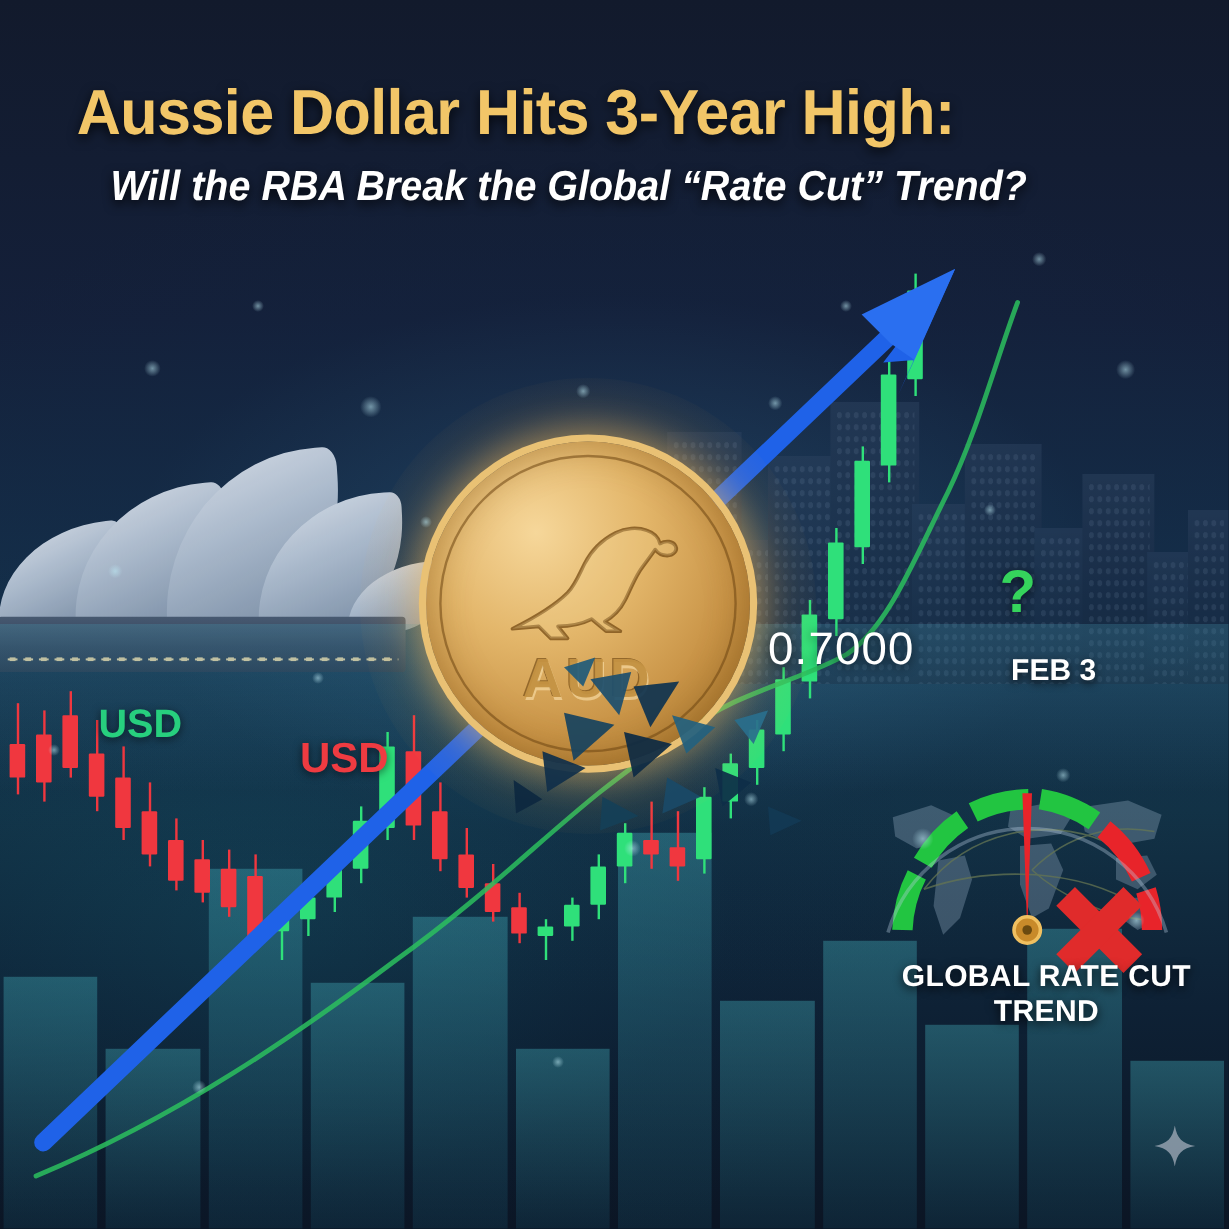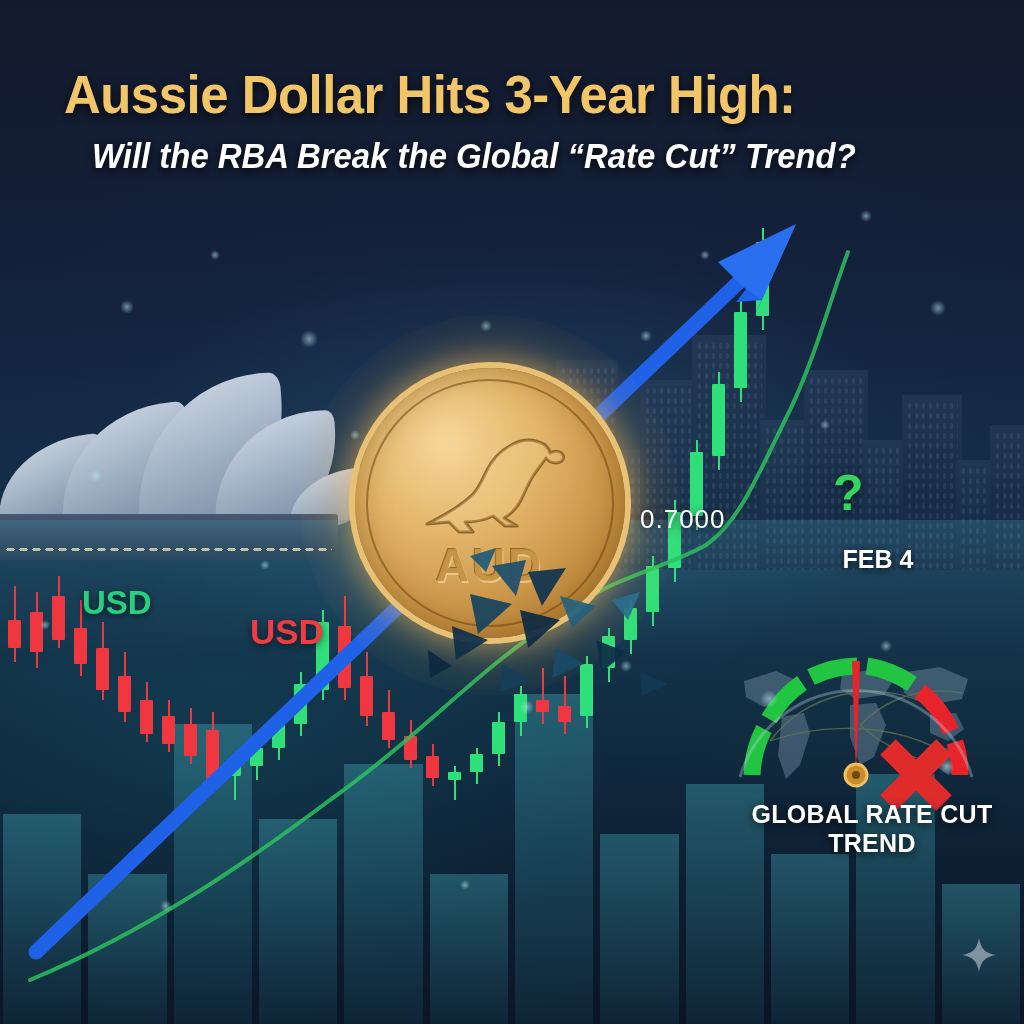--- a/index.html
+++ b/index.html
@@ -65,21 +65,21 @@
     text-shadow:0 3px 10px rgba(0,0,0,.75);white-space:nowrap;}
   .subtitle{position:absolute;left:92px;top:136px;width:900px;
     font-size:35px;font-weight:bold;font-style:italic;color:#ffffff;
     transform:scaleX(.94);transform-origin:left center;
     text-shadow:0 3px 9px rgba(0,0,0,.8);white-space:nowrap;}
 
   .usdGreen{position:absolute;left:82px;top:584px;font-size:33px;font-weight:bold;color:#27cf7e;
     text-shadow:0 2px 7px rgba(0,0,0,.6);}
   .usdRed{position:absolute;left:250px;top:612px;font-size:35px;font-weight:bold;color:#ef3b41;
     text-shadow:0 2px 7px rgba(0,0,0,.6);}
-  .price{position:absolute;left:640px;top:504px;font-size:26px;color:#ffffff;letter-spacing:1px;
+  .price{position:absolute;left:640px;top:520px;font-size:38px;color:#ffffff;letter-spacing:1px;
     text-shadow:0 2px 9px rgba(0,0,0,.7);}
 
   .qmark{position:absolute;left:833px;top:464px;font-size:50px;font-weight:bold;color:#35d45c;
     text-shadow:0 2px 8px rgba(0,0,0,.6);}
   .rba1{position:absolute;left:778px;top:519px;width:200px;text-align:center;
     font-size:25px;font-weight:bold;color:#fff;letter-spacing:.3px;text-shadow:0 2px 7px rgba(0,0,0,.75);}
   .rba2{position:absolute;left:778px;top:545px;width:200px;text-align:center;
     font-size:25px;font-weight:bold;color:#fff;text-shadow:0 2px 7px rgba(0,0,0,.75);}
   .ratehike{position:absolute;left:768px;top:581px;width:220px;text-align:center;
     font-size:28px;font-weight:bold;color:#2ecc50;letter-spacing:.5px;text-shadow:0 2px 8px rgba(0,0,0,.65);}
@@ -331,21 +331,21 @@
   </svg>
 
   <div class="title">Aussie Dollar Hits 3-Year High:</div>
   <div class="subtitle">Will the RBA Break the Global “Rate Cut” Trend?</div>
 
   <div class="usdGreen">USD</div>
   <div class="usdRed">USD</div>
   <div class="price">0.7000</div>
 
   <div class="qmark">?</div>
-  <div class="rba2">FEB 4</div>
+  <div class="rba2">FEB 3</div>
 
   <div class="gaugeWrap">
     <svg class="worldmap" viewBox="0 0 272 172">
       <g fill="#8fa7bd" opacity=".85">
         <path d="M20,52 L52,42 L74,52 L66,70 L40,78 L22,68 Z"></path>
         <path d="M58,88 L80,84 L86,104 L76,136 L62,150 L54,126 Z"></path>
         <path d="M118,46 L150,40 L170,50 L160,66 L132,70 L116,60 Z"></path>
         <path d="M126,76 L152,74 L162,96 L150,128 L136,136 L126,108 Z"></path>
         <path d="M176,44 L216,38 L244,50 L238,70 L204,76 L180,64 Z"></path>
         <path d="M206,86 L232,84 L240,100 L224,112 L206,104 Z"></path>

